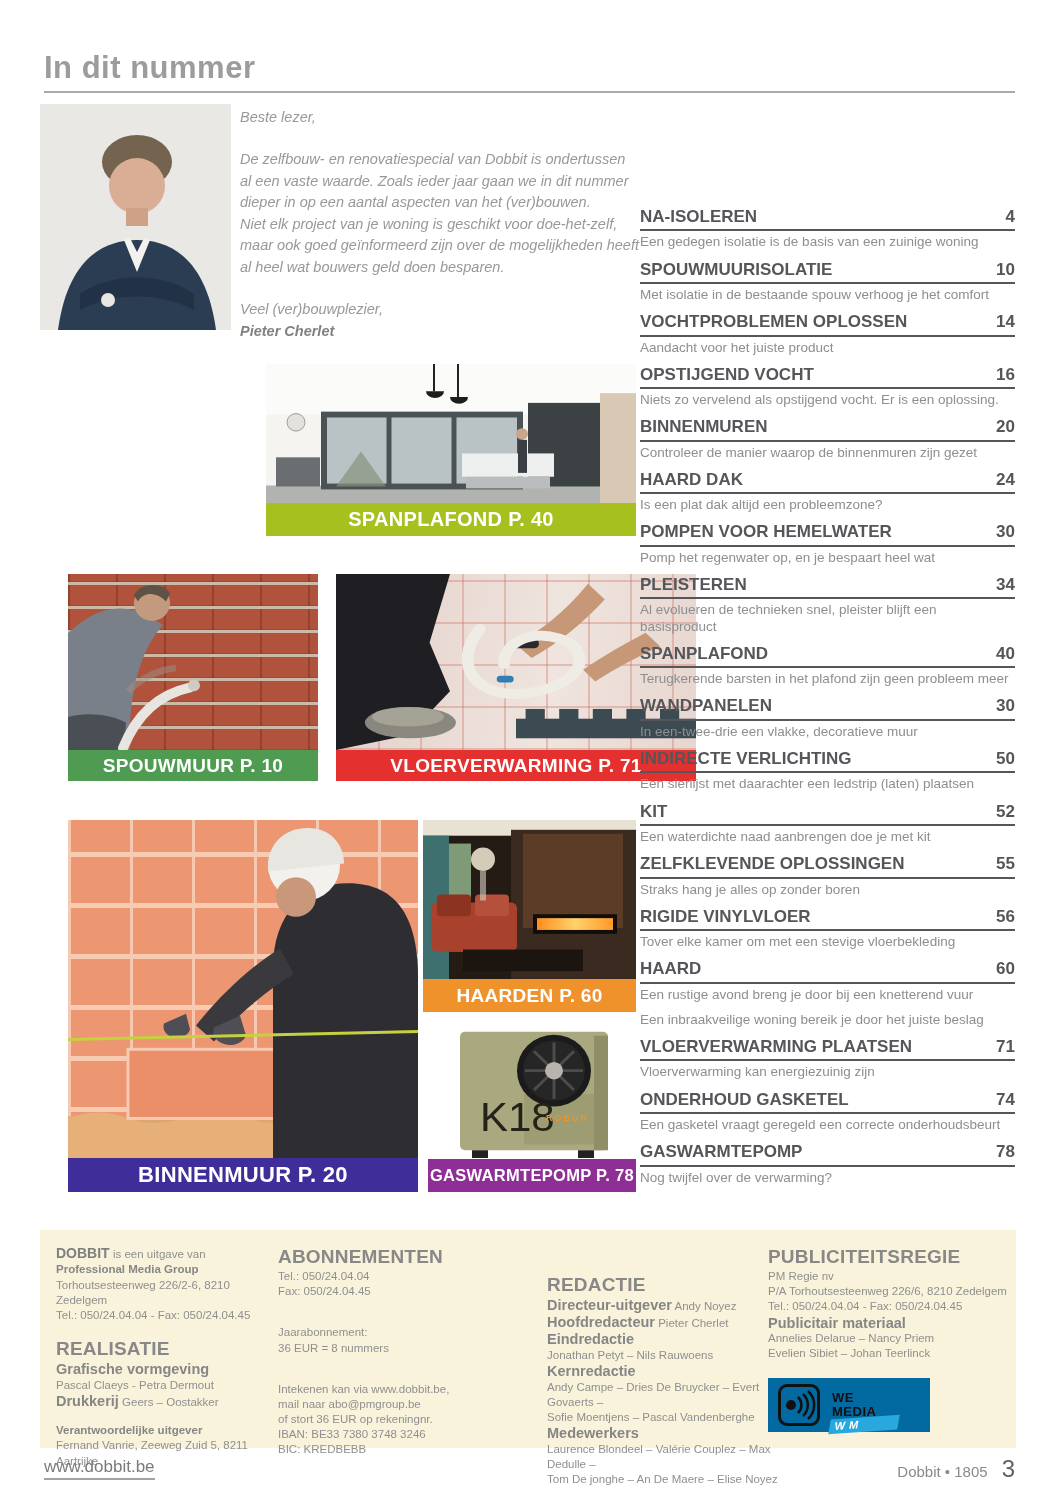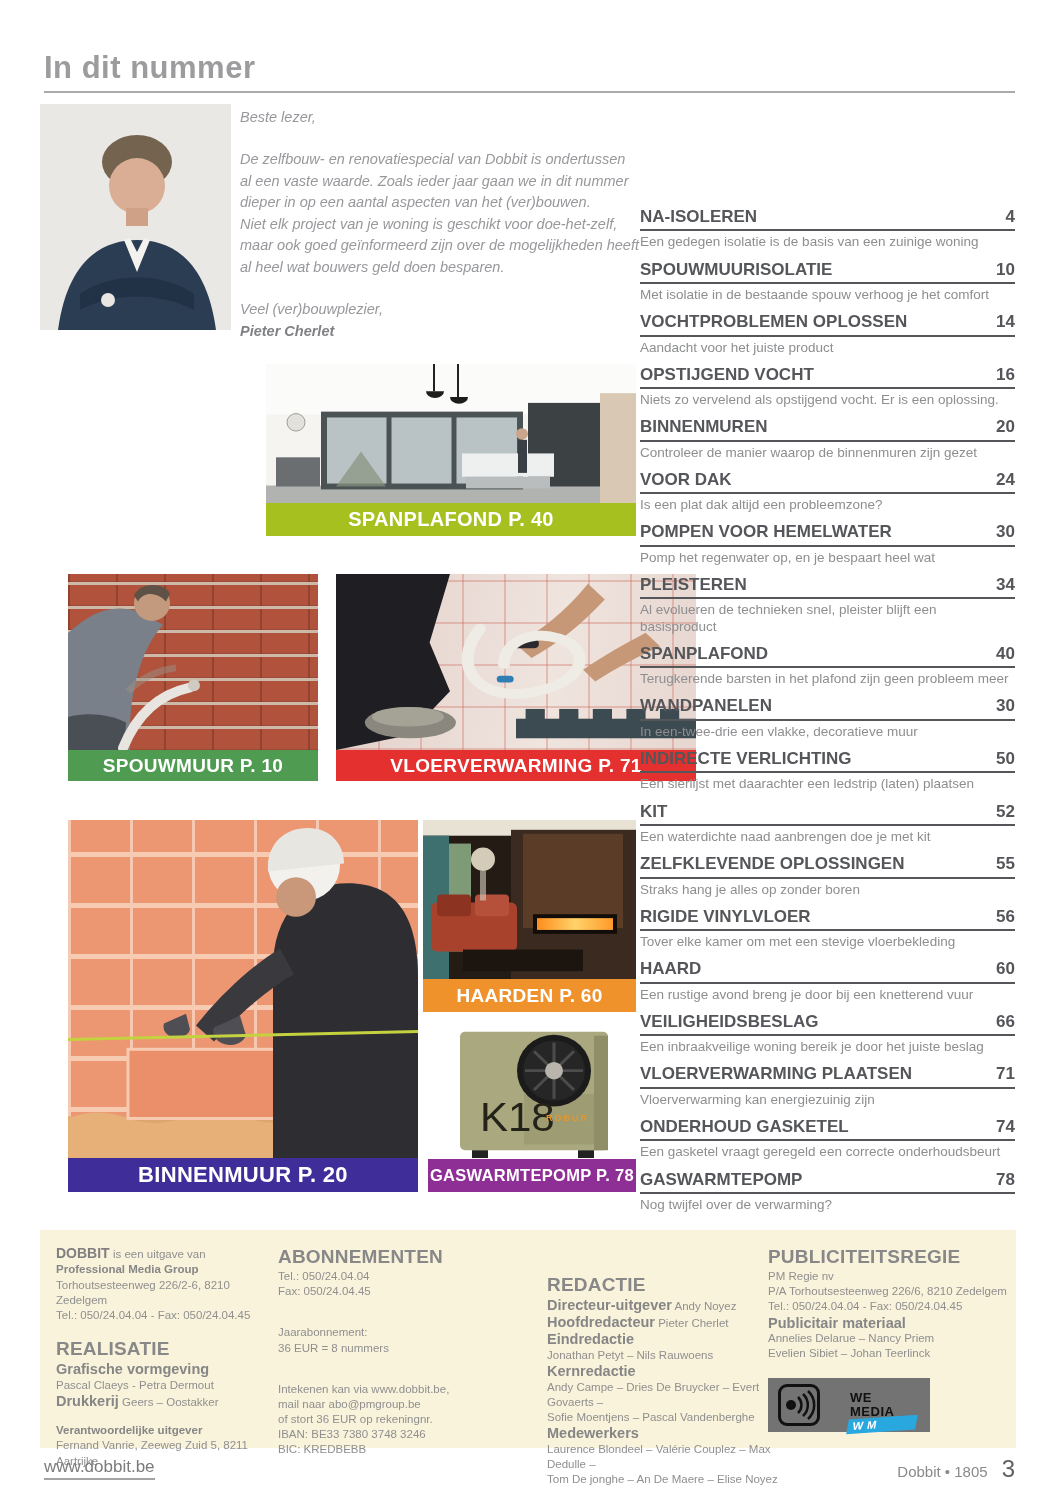--- a/index.html
+++ b/index.html
@@ -72,21 +72,21 @@
   .col .hdr{font-size:19px;font-weight:bold;color:#888888;letter-spacing:0.2px;}
   .col .b{font-weight:bold;color:#868686;}
   .col .bb{font-weight:bold;color:#868686;font-size:14.5px;line-height:1.15;}
   .col .sp{height:13px;}
   .col1{left:16px;width:222px;}
   .col2{left:238px;width:228px;}
   .col3{left:507px;width:238px;margin-top:28px;}
   .col4{left:728px;width:240px;}
   .brandline .brand{font-size:14px;font-weight:bold;color:#7f7f7f;}
 
-  .wm-box{margin-top:16px;width:152px;height:54px;background:#737373;display:flex;align-items:center;gap:30px;padding-left:10px;}
+  .wm-box{margin-top:16px;width:152px;height:54px;background:#0369a1;display:flex;align-items:center;gap:12px;padding-left:10px;}
   .wm-audio{width:36px;height:36px;border:3px solid #111111;border-radius:9px;position:relative;flex:0 0 auto;}
   .wm-text{position:relative;font-weight:bold;color:#111111;font-size:13px;line-height:1.05;letter-spacing:0.5px;}
   .wm-band{position:absolute;left:-2px;top:26px;width:58px;height:15px;background:#29a8e0;
            transform:skewX(-14deg) rotate(-4deg);color:#ffffff;font-size:11px;font-weight:bold;
            display:flex;justify-content:space-between;align-items:center;padding:0 5px;}
 
   
   .footer-left{position:absolute;left:44px;top:1457px;font-size:17px;color:#7b7b7b;
                border-bottom:2px solid #a3a3a3;padding-bottom:1px;cursor:pointer;}
   .footer-right{position:absolute;right:43px;top:1455px;display:flex;align-items:baseline;gap:14px;}
@@ -298,21 +298,21 @@
     <div class="toc-entry">
       <div class="toc-head">
         <span class="toc-title">BINNENMUREN</span>
         <span class="toc-page">20</span>
       </div>
       <div class="toc-desc">Controleer de manier waarop de binnenmuren zijn gezet</div>
     </div>
 
     <div class="toc-entry">
       <div class="toc-head">
-        <span class="toc-title">VOOR DAK</span>
+        <span class="toc-title">HAARD DAK</span>
         <span class="toc-page">24</span>
       </div>
       <div class="toc-desc">Is een plat dak altijd een probleemzone?</div>
     </div>
 
     <div class="toc-entry">
       <div class="toc-head">
         <span class="toc-title">POMPEN VOOR HEMELWATER</span>
         <span class="toc-page">30</span>
       </div>
@@ -377,24 +377,20 @@
 
     <div class="toc-entry">
       <div class="toc-head">
         <span class="toc-title">HAARD</span>
         <span class="toc-page">60</span>
       </div>
       <div class="toc-desc">Een rustige avond breng je door bij een knetterend vuur</div>
     </div>
 
     <div class="toc-entry">
-      <div class="toc-head">
-        <span class="toc-title">VEILIGHEIDSBESLAG</span>
-        <span class="toc-page">66</span>
-      </div>
       <div class="toc-desc">Een inbraakveilige woning bereik je door het juiste beslag</div>
     </div>
 
     <div class="toc-entry">
       <div class="toc-head">
         <span class="toc-title">VLOERVERWARMING PLAATSEN</span>
         <span class="toc-page">71</span>
       </div>
       <div class="toc-desc">Vloerverwarming kan energiezuinig zijn</div>
     </div>

